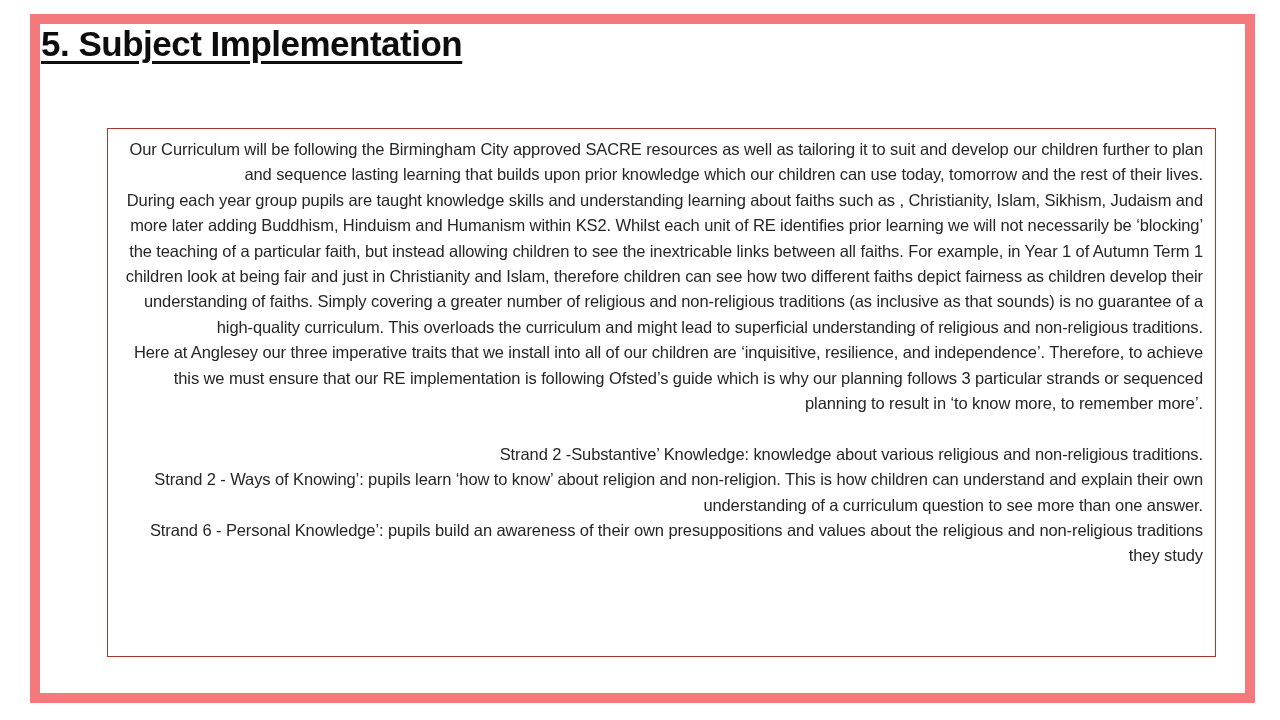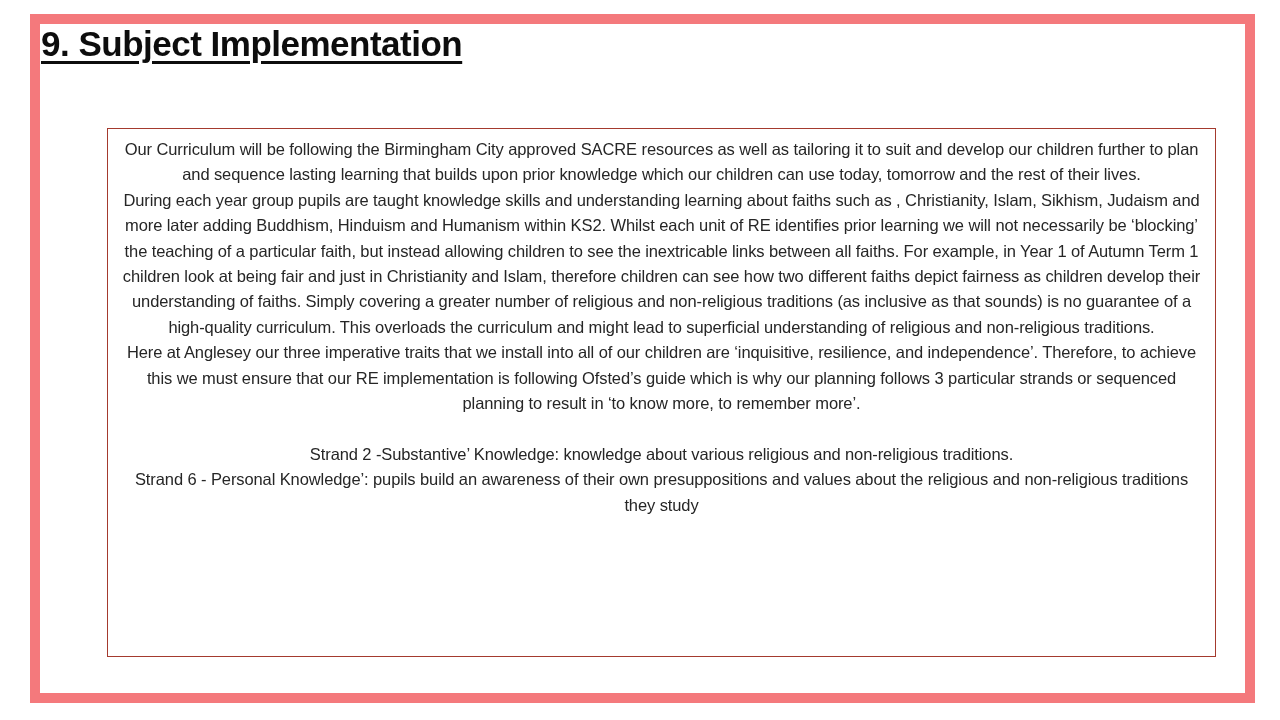--- a/index.html
+++ b/index.html
@@ -53,34 +53,35 @@
     background: #ffffff;
     padding: 8px 12px;
     overflow: hidden;
   }
   .textbox p {
     margin: 0;
     font-size: 16.5px;
     line-height: 25.4px;
     letter-spacing: -0.1px;
     color: var(--text, #262626);
-    text-align: center;
+    text-align: right;
   }
   .gap-above {
     margin-top: 25.4px !important;
   }
 </style>
 </head>
 <body>
 
 <div class="slide">
   <div class="frame"></div>
 
-  <h1 class="slide-title">9. Subject Implementation</h1>
+  <h1 class="slide-title">5. Subject Implementation</h1>
 
   <div class="textbox">
     <p>Our Curriculum will be following the Birmingham City approved SACRE resources as well as tailoring it to suit and develop our children further to plan and sequence lasting learning that builds upon prior knowledge which our children can use today, tomorrow and the rest of their lives.</p>
     <p>During each year group pupils are taught knowledge skills and understanding learning about faiths such as , Christianity, Islam, Sikhism, Judaism and more later adding Buddhism, Hinduism and Humanism within KS2. Whilst each unit of RE identifies prior learning we will not necessarily be ‘blocking’ the teaching of a particular faith, but instead allowing children to see the inextricable links between all faiths. For example, in Year 1 of Autumn Term 1 children look at being fair and just in Christianity and Islam, therefore children can see how two different faiths depict fairness as children develop their understanding of faiths. Simply covering a greater number of religious and non-religious traditions (as inclusive as that sounds) is no guarantee of a high-quality curriculum. This overloads the curriculum and might lead to superficial understanding of religious and non-religious traditions.</p>
     <p>Here at Anglesey our three imperative traits that we install into all of our children are ‘inquisitive, resilience, and independence’. Therefore, to achieve this we must ensure that our RE implementation is following Ofsted’s guide which is why our planning follows 3 particular strands or sequenced planning to result in ‘to know more, to remember more’.</p>
     <p class="gap-above">Strand 2 -Substantive’ Knowledge: knowledge about various religious and non-religious traditions.</p>
+    <p>Strand 2 - Ways of Knowing’: pupils learn ‘how to know’ about religion and non-religion. This is how children can understand and explain their own understanding of a curriculum question to see more than one answer.</p>
     <p>Strand 6 - Personal Knowledge’: pupils build an awareness of their own presuppositions and values about the religious and non-religious traditions they study</p>
   </div>
 </div>
 
 </body></html>

